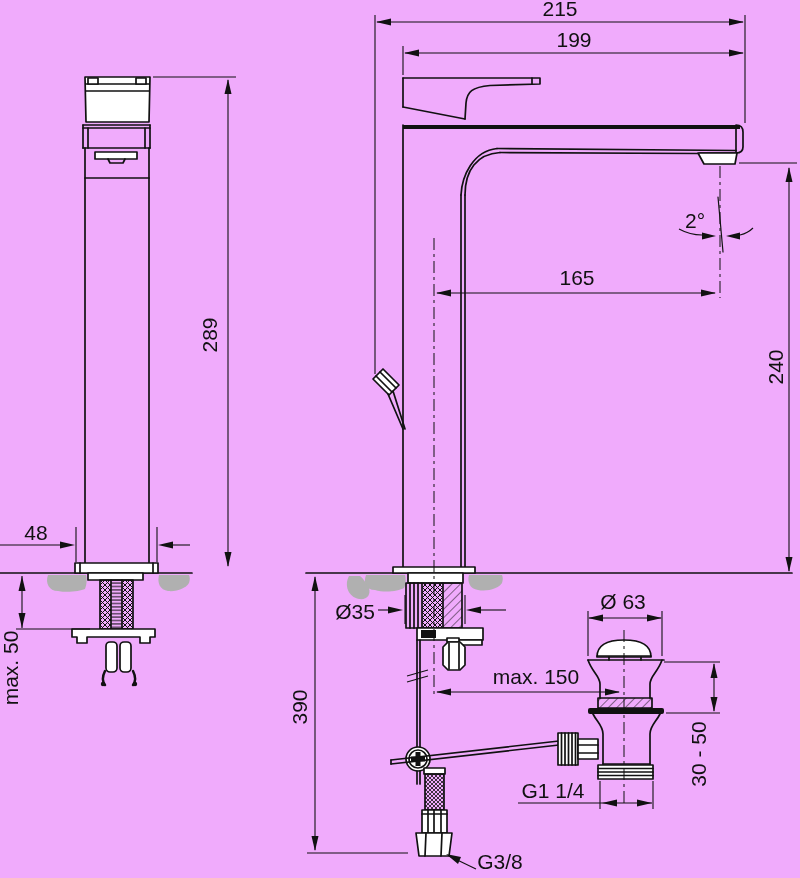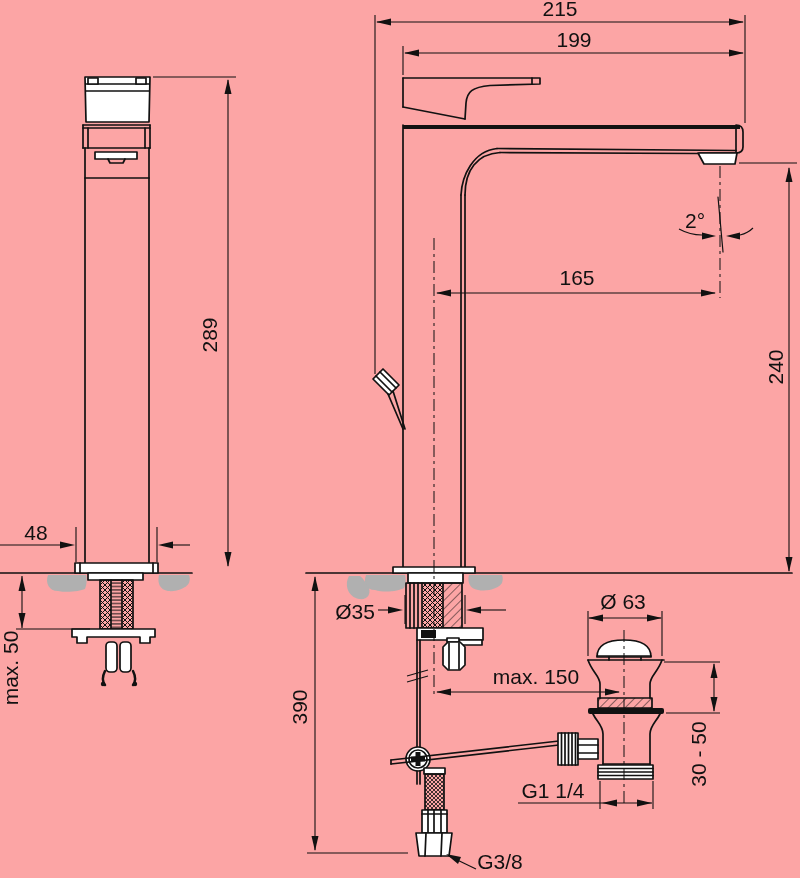--- a/index.html
+++ b/index.html
@@ -1,16 +1,16 @@
 <!DOCTYPE html>
 <html><head>
 <meta charset="utf-8">
 <style>
   html,body{margin:0;padding:0;background:#fff;}
-  .stage{width:800px;height:878px;position:relative;background:#fca5a5;overflow:hidden;}
+  .stage{width:800px;height:878px;position:relative;background:#f0abfc;overflow:hidden;}
   .ln{stroke:#111;stroke-width:1.7;fill:none;stroke-linecap:round;stroke-linejoin:round;}
   .lnf{stroke:#111;stroke-width:1.7;fill:#fff;stroke-linejoin:round;}
   .thk{stroke:#111;stroke-width:4;fill:none;}
   .dim{stroke:#111;stroke-width:1.1;fill:none;}
   .cl{stroke:#111;stroke-width:1;fill:none;stroke-dasharray:12 4 3 4;}
   .ar{fill:#111;stroke:none;}
   .txt{font-family:"Liberation Sans", sans-serif;font-size:21px;fill:#111;}
   .gray{fill:#b0b0b0;stroke:none;}
   .hatchln{stroke:#111;stroke-width:1;}
 </style>

